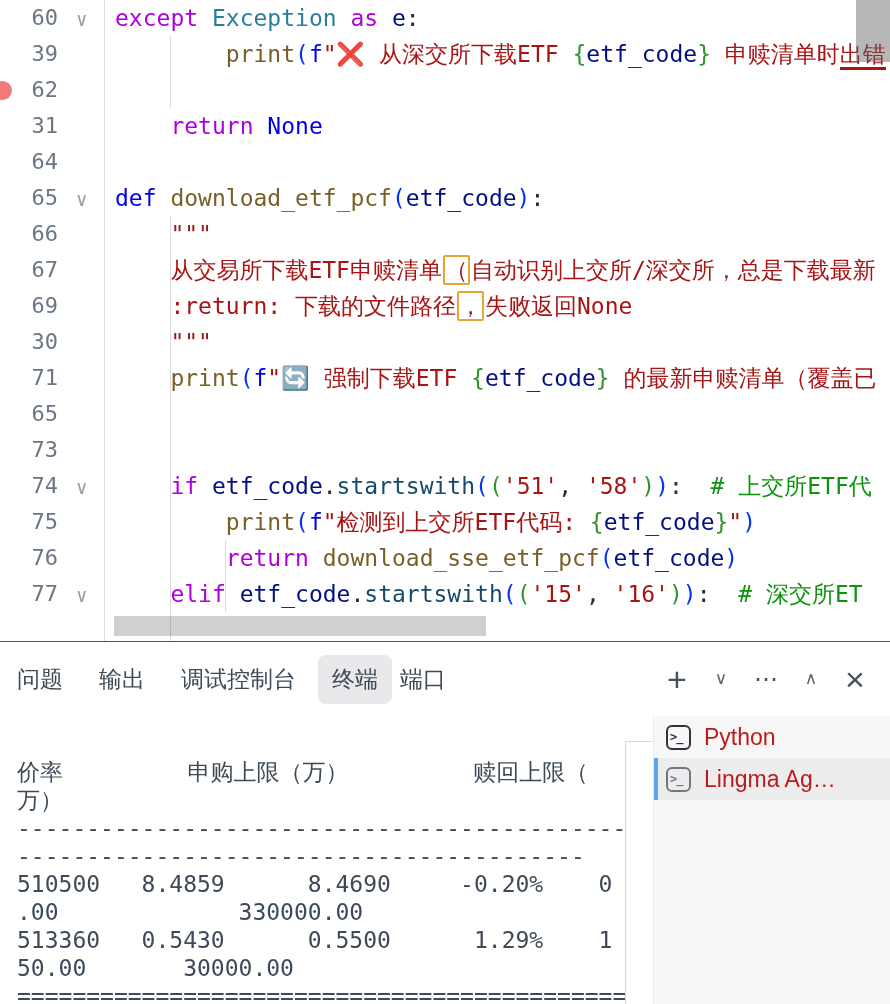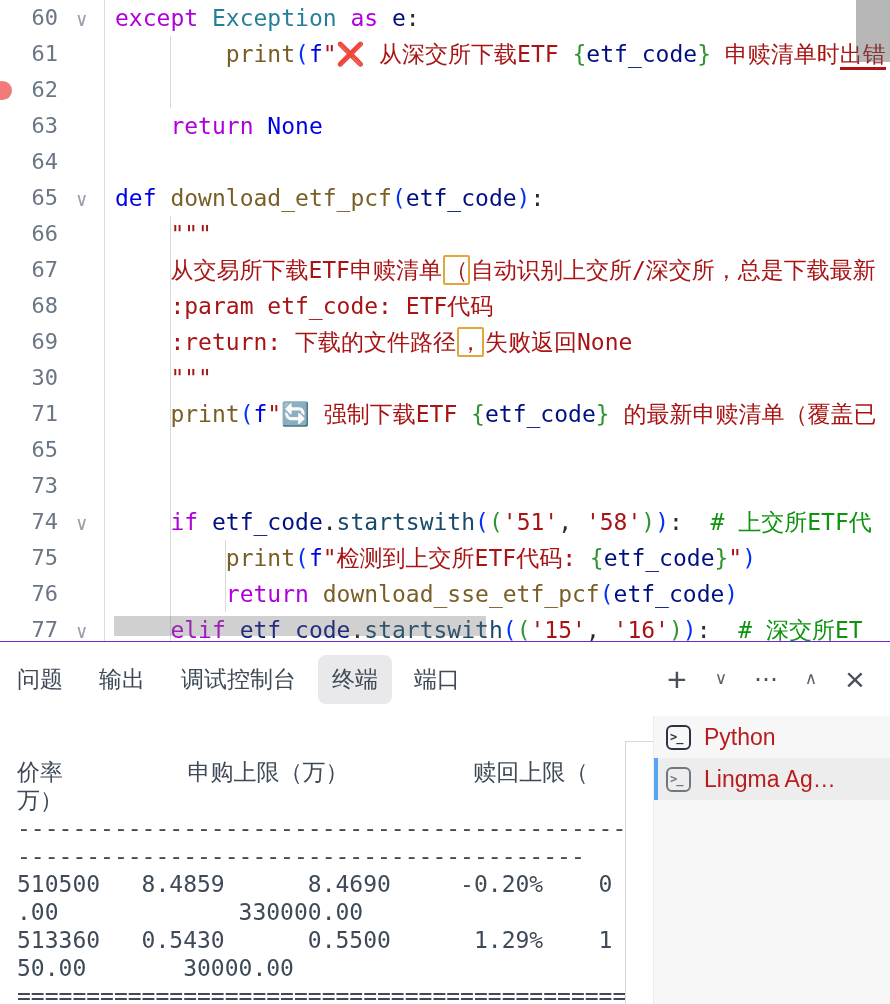--- a/index.html
+++ b/index.html
@@ -34,21 +34,21 @@
              background:rgba(95,95,95,0.45); z-index:5; }
 
   
   .panel { position:absolute; left:0; top:641px; width:890px; height:446px;
            background:#fff; border-top:1px solid #6d28d9; }
   .tabsbar { position:absolute; left:0; top:0; width:890px; height:74px;
              display:flex; align-items:center; }
   .ptabs { display:flex; align-items:center; margin-left:17px; }
   .ptab { font-size:23px; color:#3f4a57; margin-right:36px; cursor:default; }
   .ptab.active { background:#e9e9eb; border-radius:8px; padding:9px 14px;
-                 margin-left:-14px; margin-right:22px; }
+                 margin-left:-14px; margin-right:8px; }
   .actions { position:absolute; right:24px; top:0; height:74px; display:flex;
              align-items:center; gap:22px; color:#49525c; }
   .abtn { font-size:24px; line-height:24px; text-align:center; min-width:22px; }
   .abtn.big { font-size:34px; font-weight:300; }
   .abtn.small { font-size:17px; color:#5a636e; }
 
   
   .terminal { position:absolute; left:0; top:87px; width:653px; height:289px;
               overflow:hidden; background:#fff; }
   .trow { padding-left:17px; height:28px; line-height:28px; white-space:pre;
@@ -78,28 +78,27 @@
 </style>
 </head>
 <body>
 
 <div id="app">
 
   <div class="editor">
     <div class="gutter-rail"></div>
     <div id="lines">
         <div class="row"><span class="lnum">60</span><span class="fold">∨</span><span class="code"><span class="kw">except</span><span class="pln"> </span><span class="typ">Exception</span><span class="pln"> </span><span class="kw">as</span><span class="pln"> </span><span class="var">e</span><span class="pln">:</span></span></div>
-        <div class="row"><span class="lnum">61</span><span class="code"><span class="pln">        </span><span class="fn">print</span><span class="pb">(</span><span class="def">f</span><span class="str">"❌ 从深交所下载ETF </span><span class="pg">{</span><span class="var">etf_code</span><span class="pg">}</span><span class="str"> 申赎清单时</span><span class="str u">出错</span></span></div>
+        <div class="row"><span class="lnum">39</span><span class="code"><span class="pln">        </span><span class="fn">print</span><span class="pb">(</span><span class="def">f</span><span class="str">"❌ 从深交所下载ETF </span><span class="pg">{</span><span class="var">etf_code</span><span class="pg">}</span><span class="str"> 申赎清单时</span><span class="str u">出错</span></span></div>
         <div class="row"><span class="bp-dot"></span><span class="lnum">62</span><span class="code"></span></div>
-        <div class="row"><span class="lnum">63</span><span class="code"><span class="pln">    </span><span class="kw">return</span><span class="pln"> </span><span class="def">None</span></span></div>
+        <div class="row"><span class="lnum">31</span><span class="code"><span class="pln">    </span><span class="kw">return</span><span class="pln"> </span><span class="def">None</span></span></div>
         <div class="row"><span class="lnum">64</span><span class="code"></span></div>
         <div class="row"><span class="lnum">65</span><span class="fold">∨</span><span class="code"><span class="def">def</span><span class="pln"> </span><span class="fn">download_etf_pcf</span><span class="pb">(</span><span class="var">etf_code</span><span class="pb">)</span><span class="pln">:</span></span></div>
         <div class="row"><span class="lnum">66</span><span class="code"><span class="pln">    </span><span class="str">"""</span></span></div>
         <div class="row"><span class="lnum">67</span><span class="code"><span class="pln">    </span><span class="str">从交易所下载ETF申赎清单</span><span class="str box">（</span><span class="str">自动识别上交所/深交所，总是下载最新</span></span></div>
-        <div class="row"><span class="lnum">68</span><span class="code"><span class="pln">    </span><span class="str">:param etf_code: ETF代码</span></span></div>
         <div class="row"><span class="lnum">69</span><span class="code"><span class="pln">    </span><span class="str">:return: 下载的文件路径</span><span class="str box">，</span><span class="str">失败返回None</span></span></div>
         <div class="row"><span class="lnum">30</span><span class="code"><span class="pln">    </span><span class="str">"""</span></span></div>
         <div class="row"><span class="lnum">71</span><span class="code"><span class="pln">    </span><span class="fn">print</span><span class="pb">(</span><span class="def">f</span><span class="str">"🔄 强制下载ETF </span><span class="pg">{</span><span class="var">etf_code</span><span class="pg">}</span><span class="str"> 的最新申赎清单（覆盖已</span></span></div>
         <div class="row"><span class="lnum">65</span><span class="code"></span></div>
         <div class="row"><span class="lnum">73</span></div>
         <div class="row"><span class="lnum">74</span><span class="fold">∨</span><span class="code"><span class="pln">    </span><span class="kw">if</span><span class="pln"> </span><span class="var">etf_code</span><span class="pln">.</span><span class="mth">startswith</span><span class="pb">(</span><span class="pg">(</span><span class="str">'51'</span><span class="pln">, </span><span class="str">'58'</span><span class="pg">)</span><span class="pb">)</span><span class="pln">:  </span><span class="cmt"># 上交所ETF代</span></span></div>
         <div class="row"><span class="lnum">75</span><span class="code"><span class="pln">        </span><span class="fn">print</span><span class="pb">(</span><span class="def">f</span><span class="str">"检测到上交所ETF代码: </span><span class="pg">{</span><span class="var">etf_code</span><span class="pg">}</span><span class="str">"</span><span class="pb">)</span></span></div>
         <div class="row"><span class="lnum">76</span><span class="code"><span class="pln">        </span><span class="kw">return</span><span class="pln"> </span><span class="fn">download_sse_etf_pcf</span><span class="pb">(</span><span class="var">etf_code</span><span class="pb">)</span></span></div>
         <div class="row"><span class="lnum">77</span><span class="fold">∨</span><span class="code"><span class="pln">    </span><span class="kw">elif</span><span class="pln"> </span><span class="var">etf_code</span><span class="pln">.</span><span class="mth">startswith</span><span class="pb">(</span><span class="pg">(</span><span class="str">'15'</span><span class="pln">, </span><span class="str">'16'</span><span class="pg">)</span><span class="pb">)</span><span class="pln">:  </span><span class="cmt"># 深交所ET</span></span></div>
       </div>

